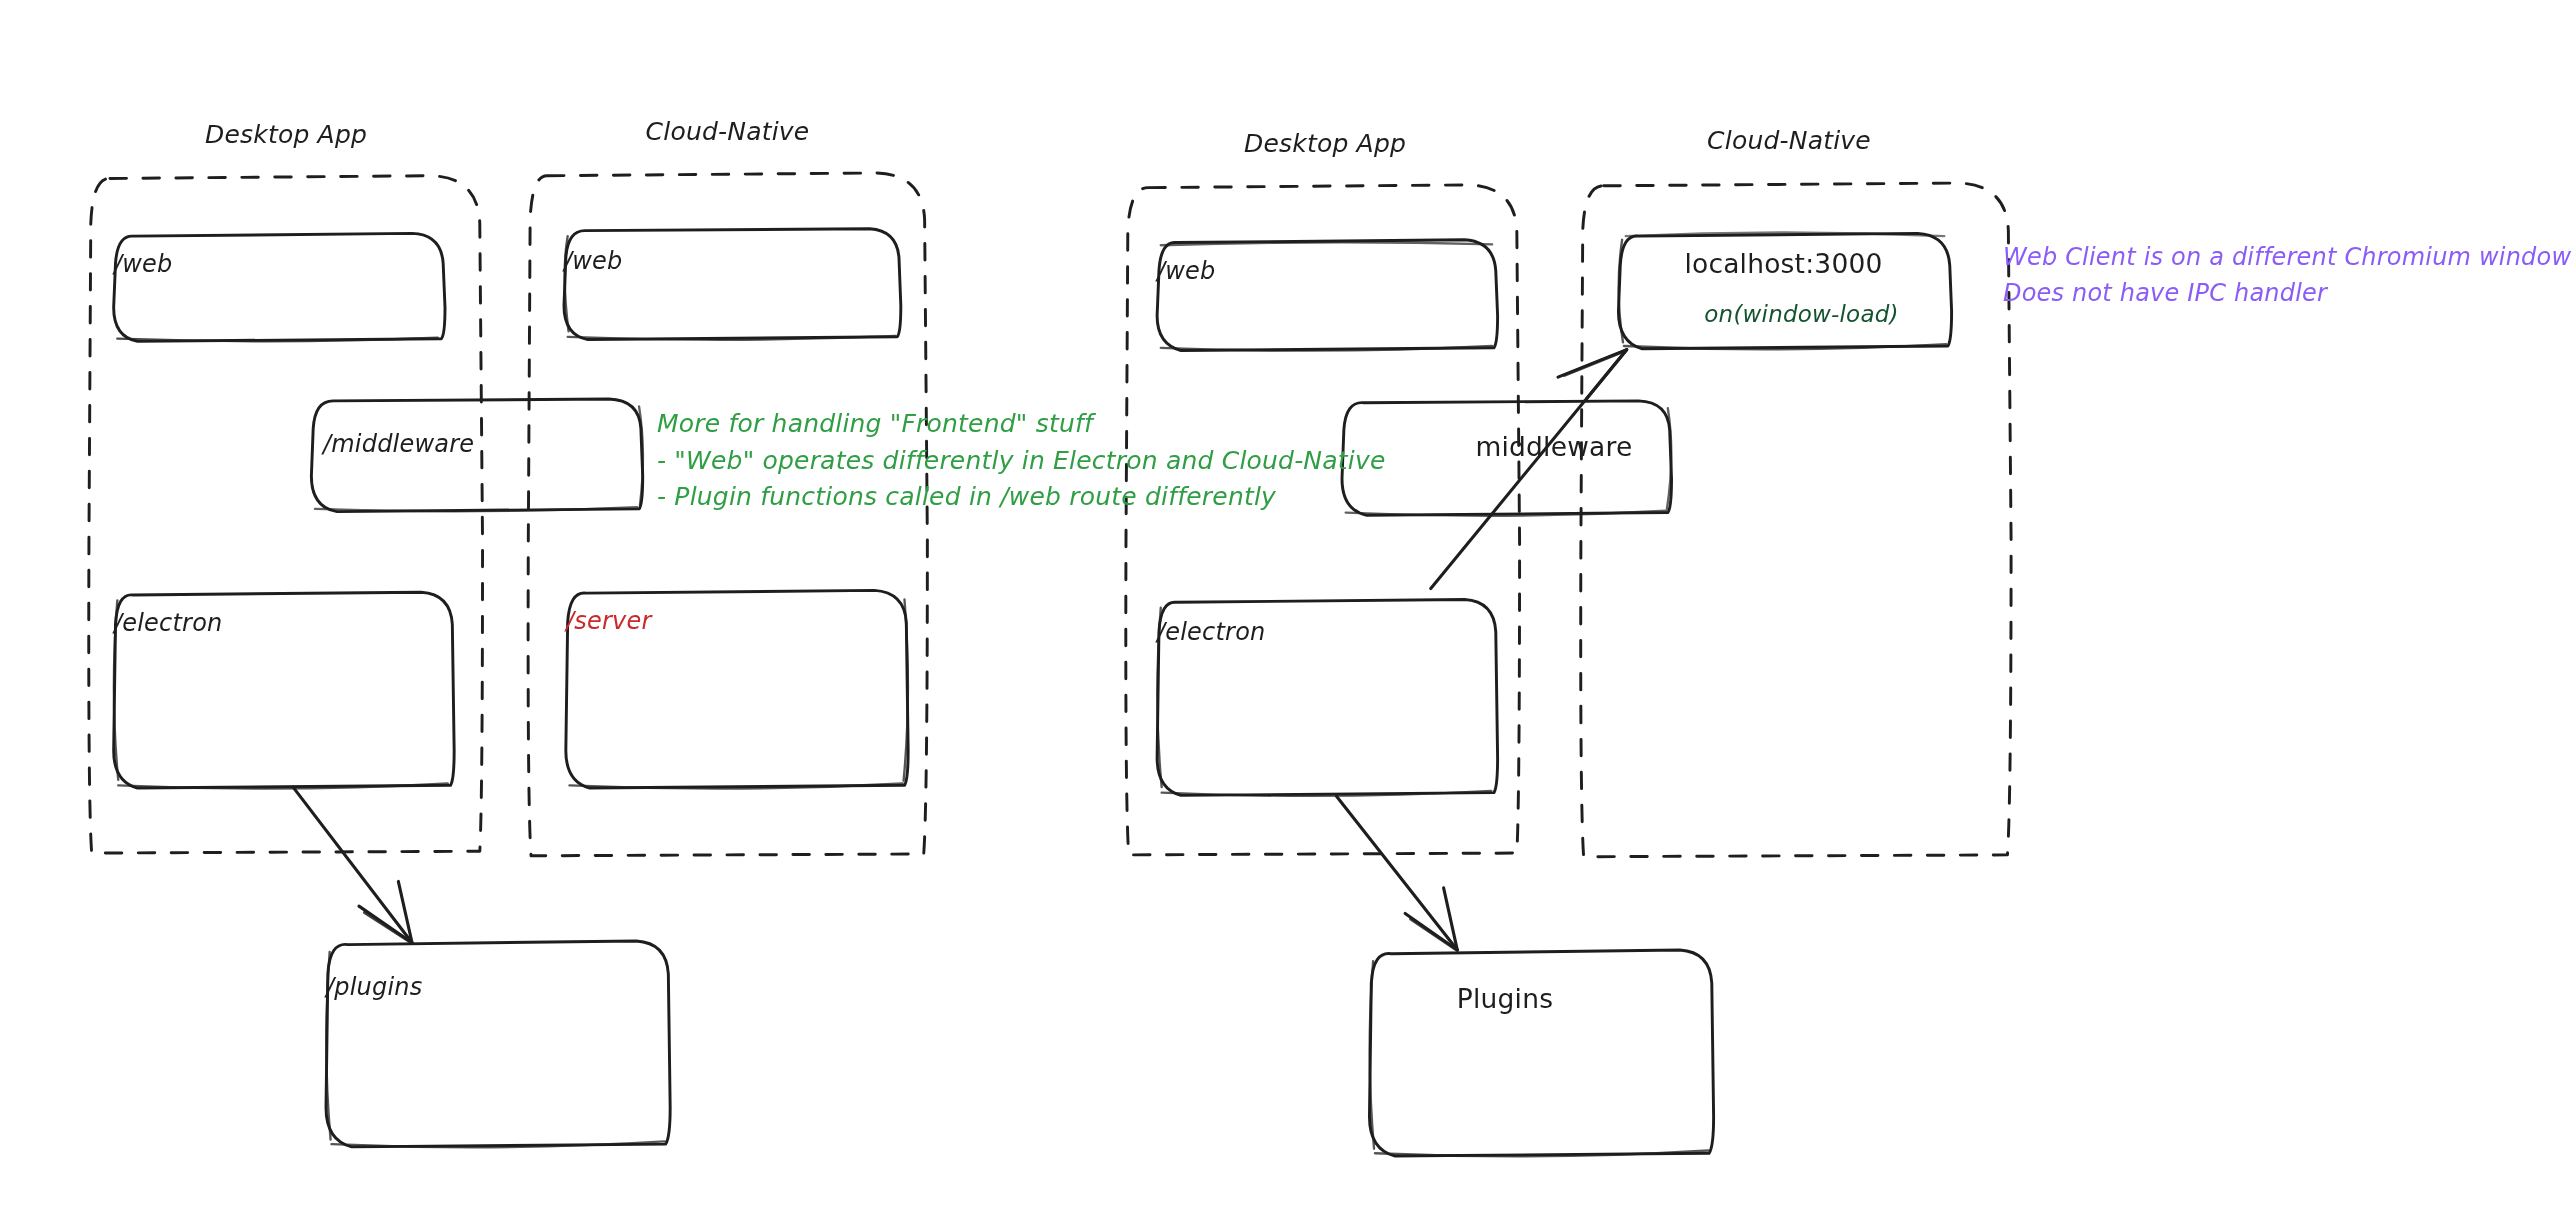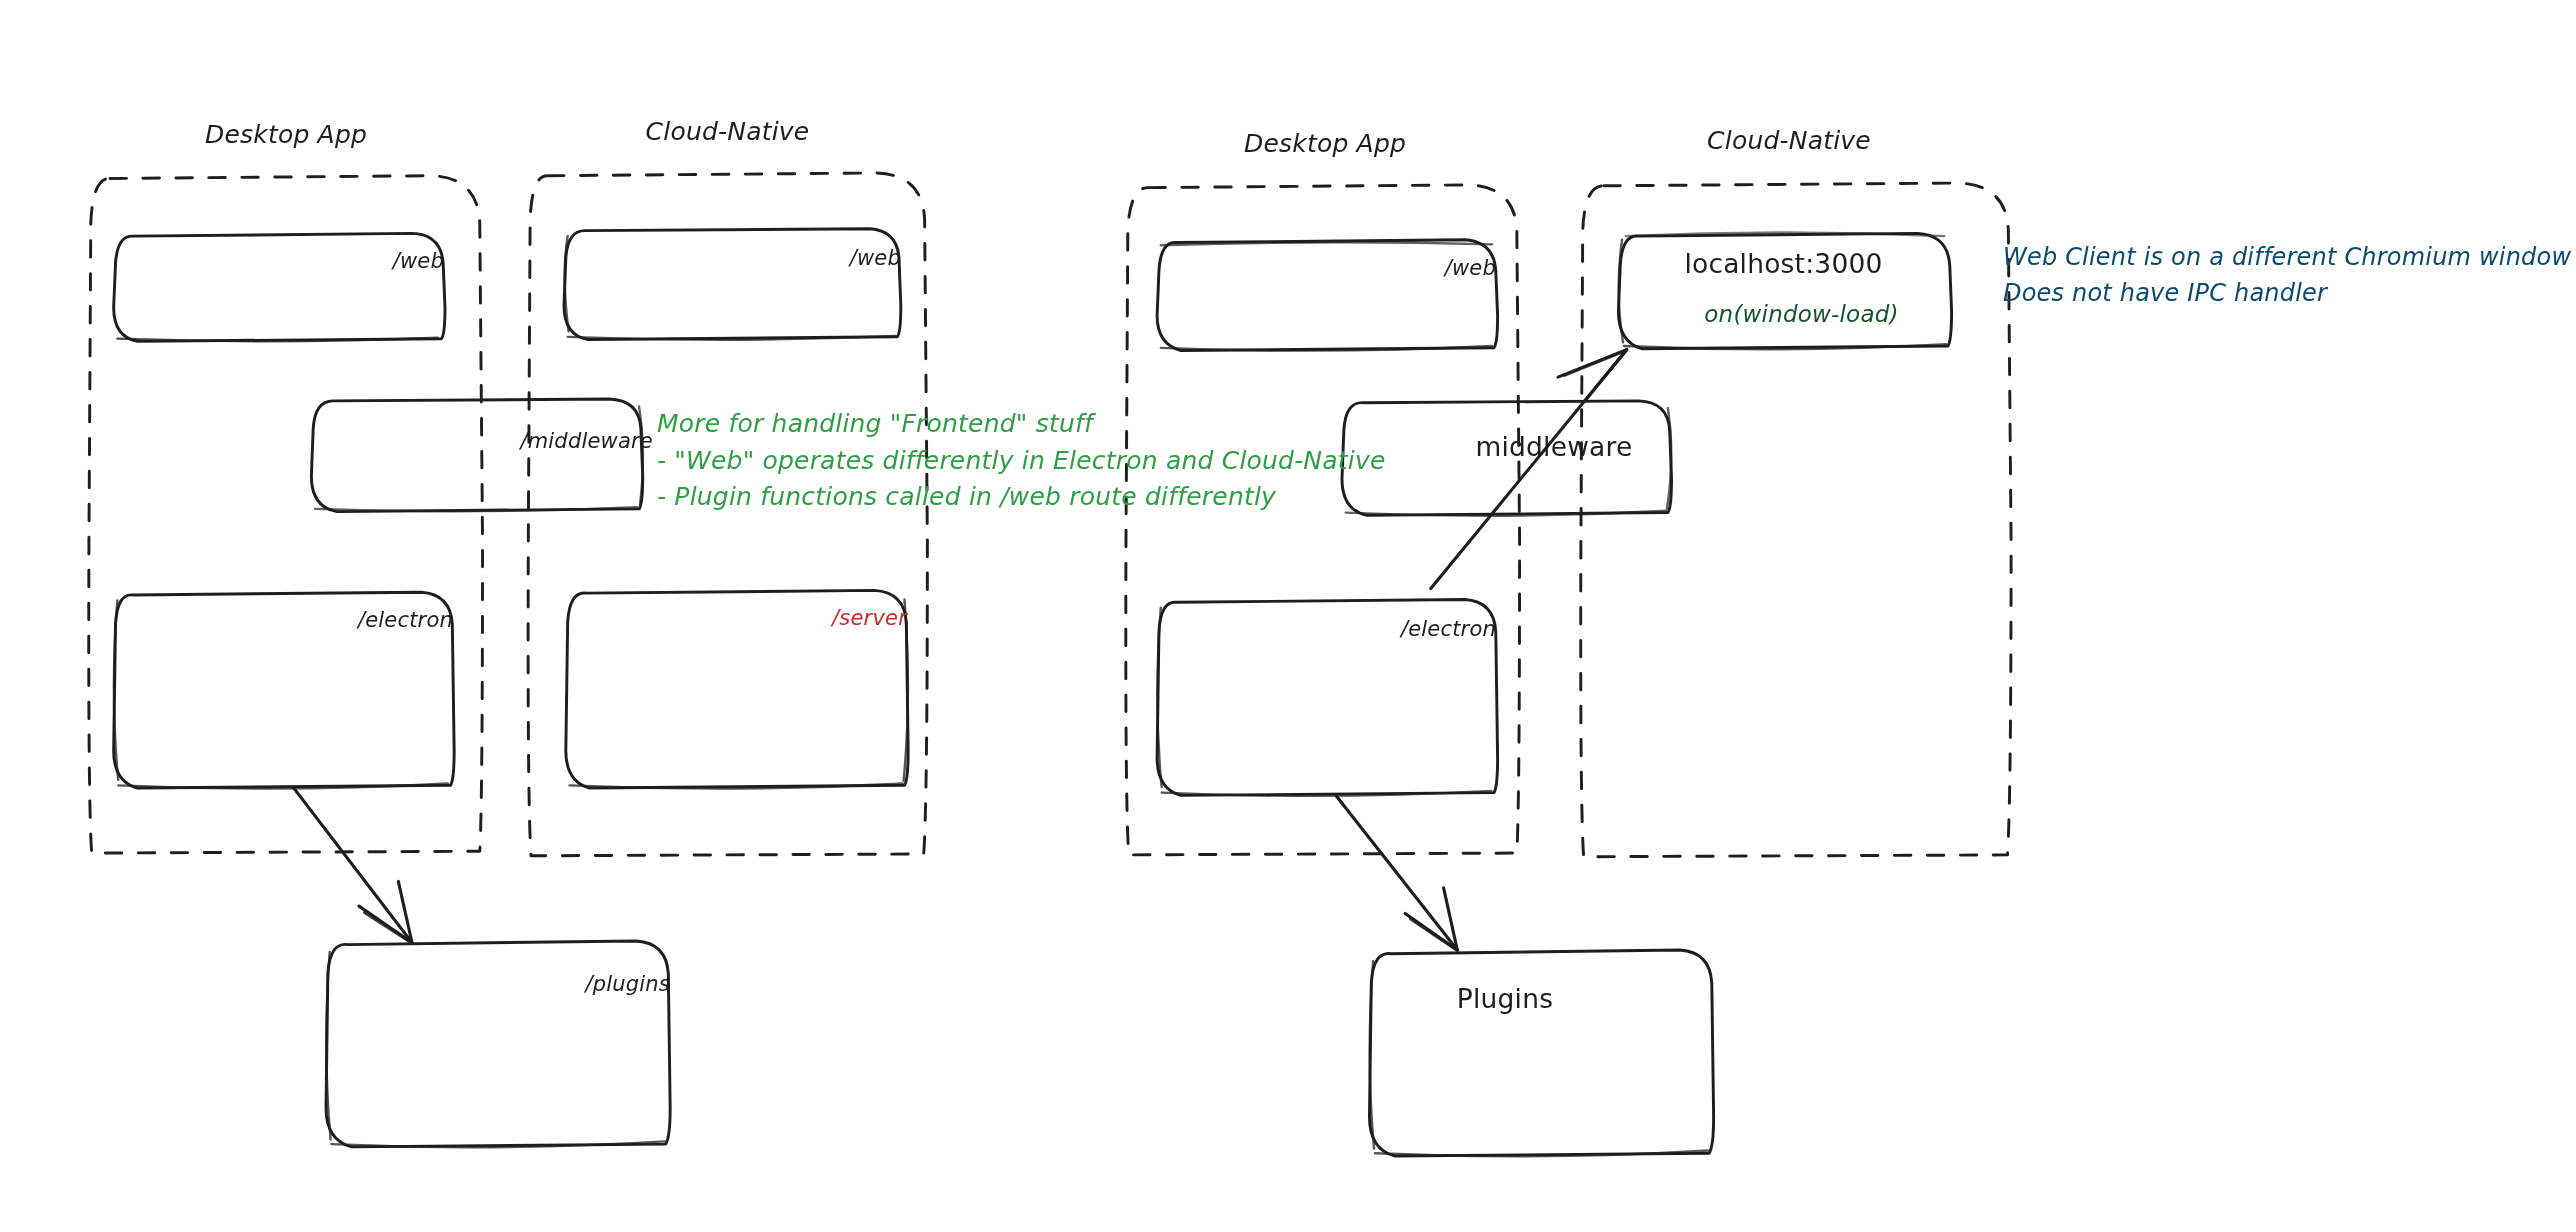--- a/index.html
+++ b/index.html
@@ -64,38 +64,38 @@
     line-height: 1.42;
     letter-spacing: 0.2px;
     -webkit-font-smoothing: antialiased;
   }
   .group-title {
     font-size: 25px;
     text-align: center;
     font-style: italic;
   }
   .box-label {
-    font-size: 21px;
-    font-style: italic;
-    text-align: right;
+    font-size: 24px;
+    font-style: italic;
+    text-align: left;
   }
   .box-label-plain {
     font-size: 26.5px;
     text-align: center;
     font-style: normal;
   }
   .note-green {
     font-size: 25px;
     color: #2f9e44;
     font-style: italic;
     line-height: 1.46;
   }
   .note-red {
     font-size: 24px;
-    color: #0c4a6e;
+    color: #8b5cf6;
     font-style: italic;
     line-height: 1.48;
   }
   .red-text {
     color: #c92a2a;
     font-style: italic;
   }
   .sub-red {
     font-size: 23px;
     color: #14532d;

